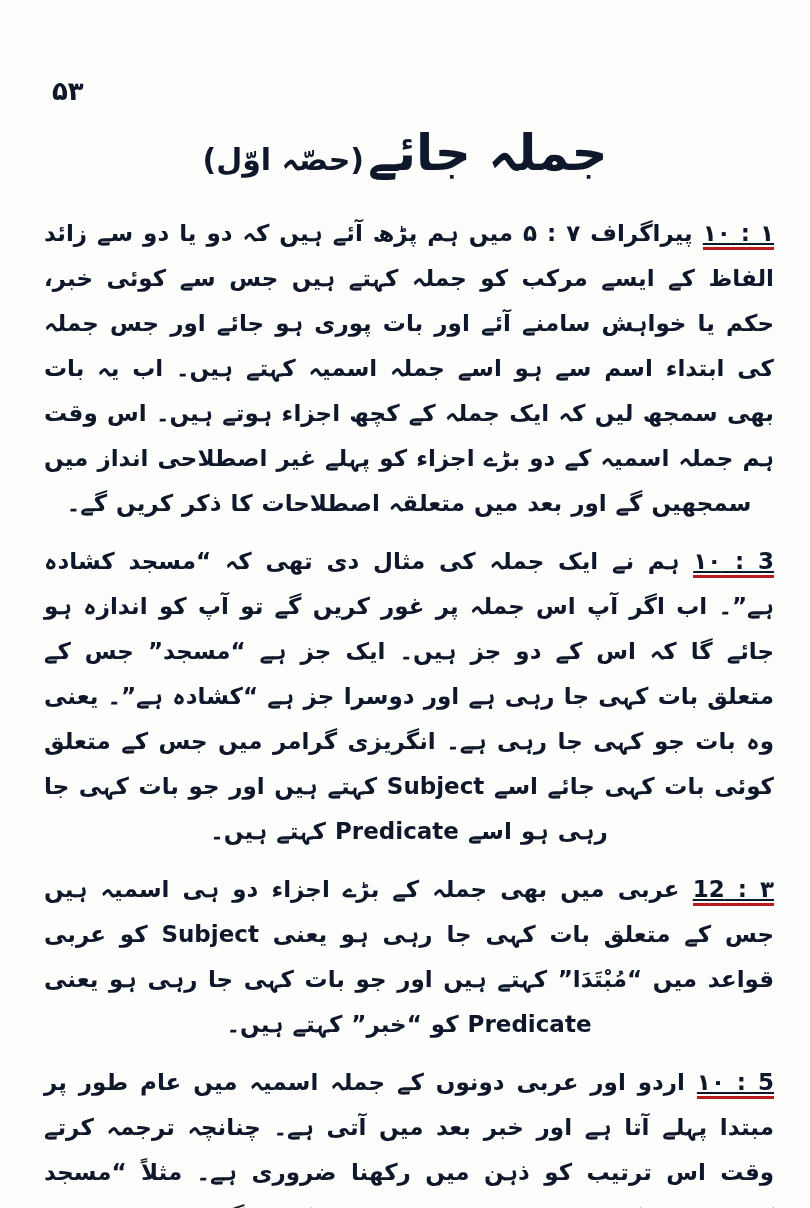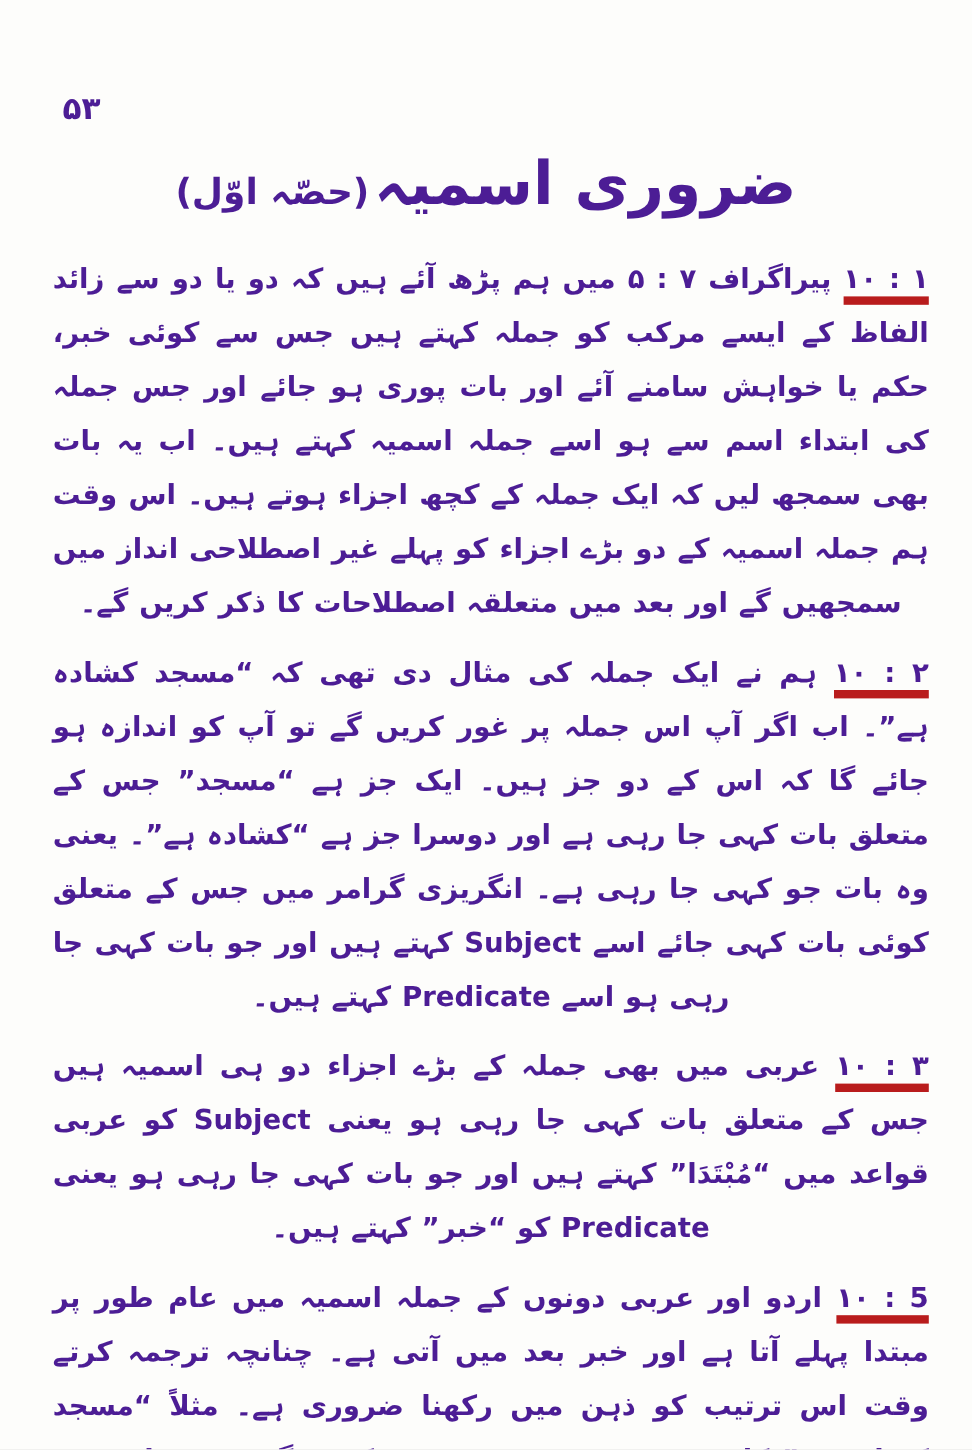--- a/index.html
+++ b/index.html
@@ -7,21 +7,21 @@
     padding: 0;
     background: #e8e8e6;
     font-family: "DejaVu Sans", sans-serif;
   }
   .scan-page {
     position: relative;
     width: 810px;
     height: 1208px;
     margin: 0 auto;
     background: #fdfdfb;
-    color: #4c1d95;
+    color: #0f172a;
     overflow: hidden;
     box-sizing: border-box;
   }
   .page-number {
     position: absolute;
     top: 76px;
     left: 52px;
     font-size: 26px;
     font-weight: bold;
     direction: rtl;
@@ -52,49 +52,50 @@
     font-weight: bold;
     line-height: 45px;
     text-align: justify;
     text-align-last: center;
     -moz-text-align-last: center;
     margin: 0 0 13px 0;
     word-spacing: 1px;
   }
   .para-marker {
     white-space: nowrap;
-    border-bottom: 7px solid #b91c1c;
+    border-bottom: 3px solid #b91c1c;
     padding-bottom: 1px;
+    text-decoration: underline;
   }
 </style>
 </head>
 <body>
 
 <div class="scan-page">
 
   <div class="page-number">۵۳</div>
 
   <div class="title-wrap">
-    <span class="title-main">ضروری اسمیہ</span><span class="title-part">(حصّہ اوّل)</span>
+    <span class="title-main">جملہ جائے</span><span class="title-part">(حصّہ اوّل)</span>
   </div>
 
   <div class="body-text">
 
     <p class="para">
       <span class="para-marker">۱ : ۱۰</span>
       <span>پیراگراف ۷ : ۵ میں ہم پڑھ آئے ہیں کہ دو یا دو سے زائد الفاظ کے ایسے مرکب کو جملہ کہتے ہیں جس سے کوئی خبر، حکم یا خواہش سامنے آئے اور بات پوری ہو جائے اور جس جملہ کی ابتداء اسم سے ہو اسے جملہ اسمیہ کہتے ہیں۔ اب یہ بات بھی سمجھ لیں کہ ایک جملہ کے کچھ اجزاء ہوتے ہیں۔ اس وقت ہم جملہ اسمیہ کے دو بڑے اجزاء کو پہلے غیر اصطلاحی انداز میں سمجھیں گے اور بعد میں متعلقہ اصطلاحات کا ذکر کریں گے۔</span>
     </p>
 
     <p class="para">
-      <span class="para-marker">۲ : ۱۰</span>
+      <span class="para-marker">3 : ۱۰</span>
       <span>ہم نے ایک جملہ کی مثال دی تھی کہ “مسجد کشادہ ہے”۔ اب اگر آپ اس جملہ پر غور کریں گے تو آپ کو اندازہ ہو جائے گا کہ اس کے دو جز ہیں۔ ایک جز ہے “مسجد” جس کے متعلق بات کہی جا رہی ہے اور دوسرا جز ہے “کشادہ ہے”۔ یعنی وہ بات جو کہی جا رہی ہے۔ انگریزی گرامر میں جس کے متعلق کوئی بات کہی جائے اسے Subject کہتے ہیں اور جو بات کہی جا رہی ہو اسے Predicate کہتے ہیں۔</span>
     </p>
 
     <p class="para">
-      <span class="para-marker">۳ : ۱۰</span>
+      <span class="para-marker">۳ : 12</span>
       <span>عربی میں بھی جملہ کے بڑے اجزاء دو ہی اسمیہ ہیں جس کے متعلق بات کہی جا رہی ہو یعنی Subject کو عربی قواعد میں “مُبْتَدَا” کہتے ہیں اور جو بات کہی جا رہی ہو یعنی Predicate کو “خبر” کہتے ہیں۔</span>
     </p>
 
     <p class="para">
       <span class="para-marker">5 : ۱۰</span>
       <span>اردو اور عربی دونوں کے جملہ اسمیہ میں عام طور پر مبتدا پہلے آتا ہے اور خبر بعد میں آتی ہے۔ چنانچہ ترجمہ کرتے وقت اس ترتیب کو ذہن میں رکھنا ضروری ہے۔ مثلاً “مسجد کشادہ ہے” کا جب ہم عربی میں ترجمہ کریں گے تو مبتداء یعنی “مسجد” کا ترجمہ پہلے اور خبر یعنی “کشادہ ہے” کا ترجمہ بعد میں کریں گے۔</span>
     </p>
 
   </div>
 </div>

